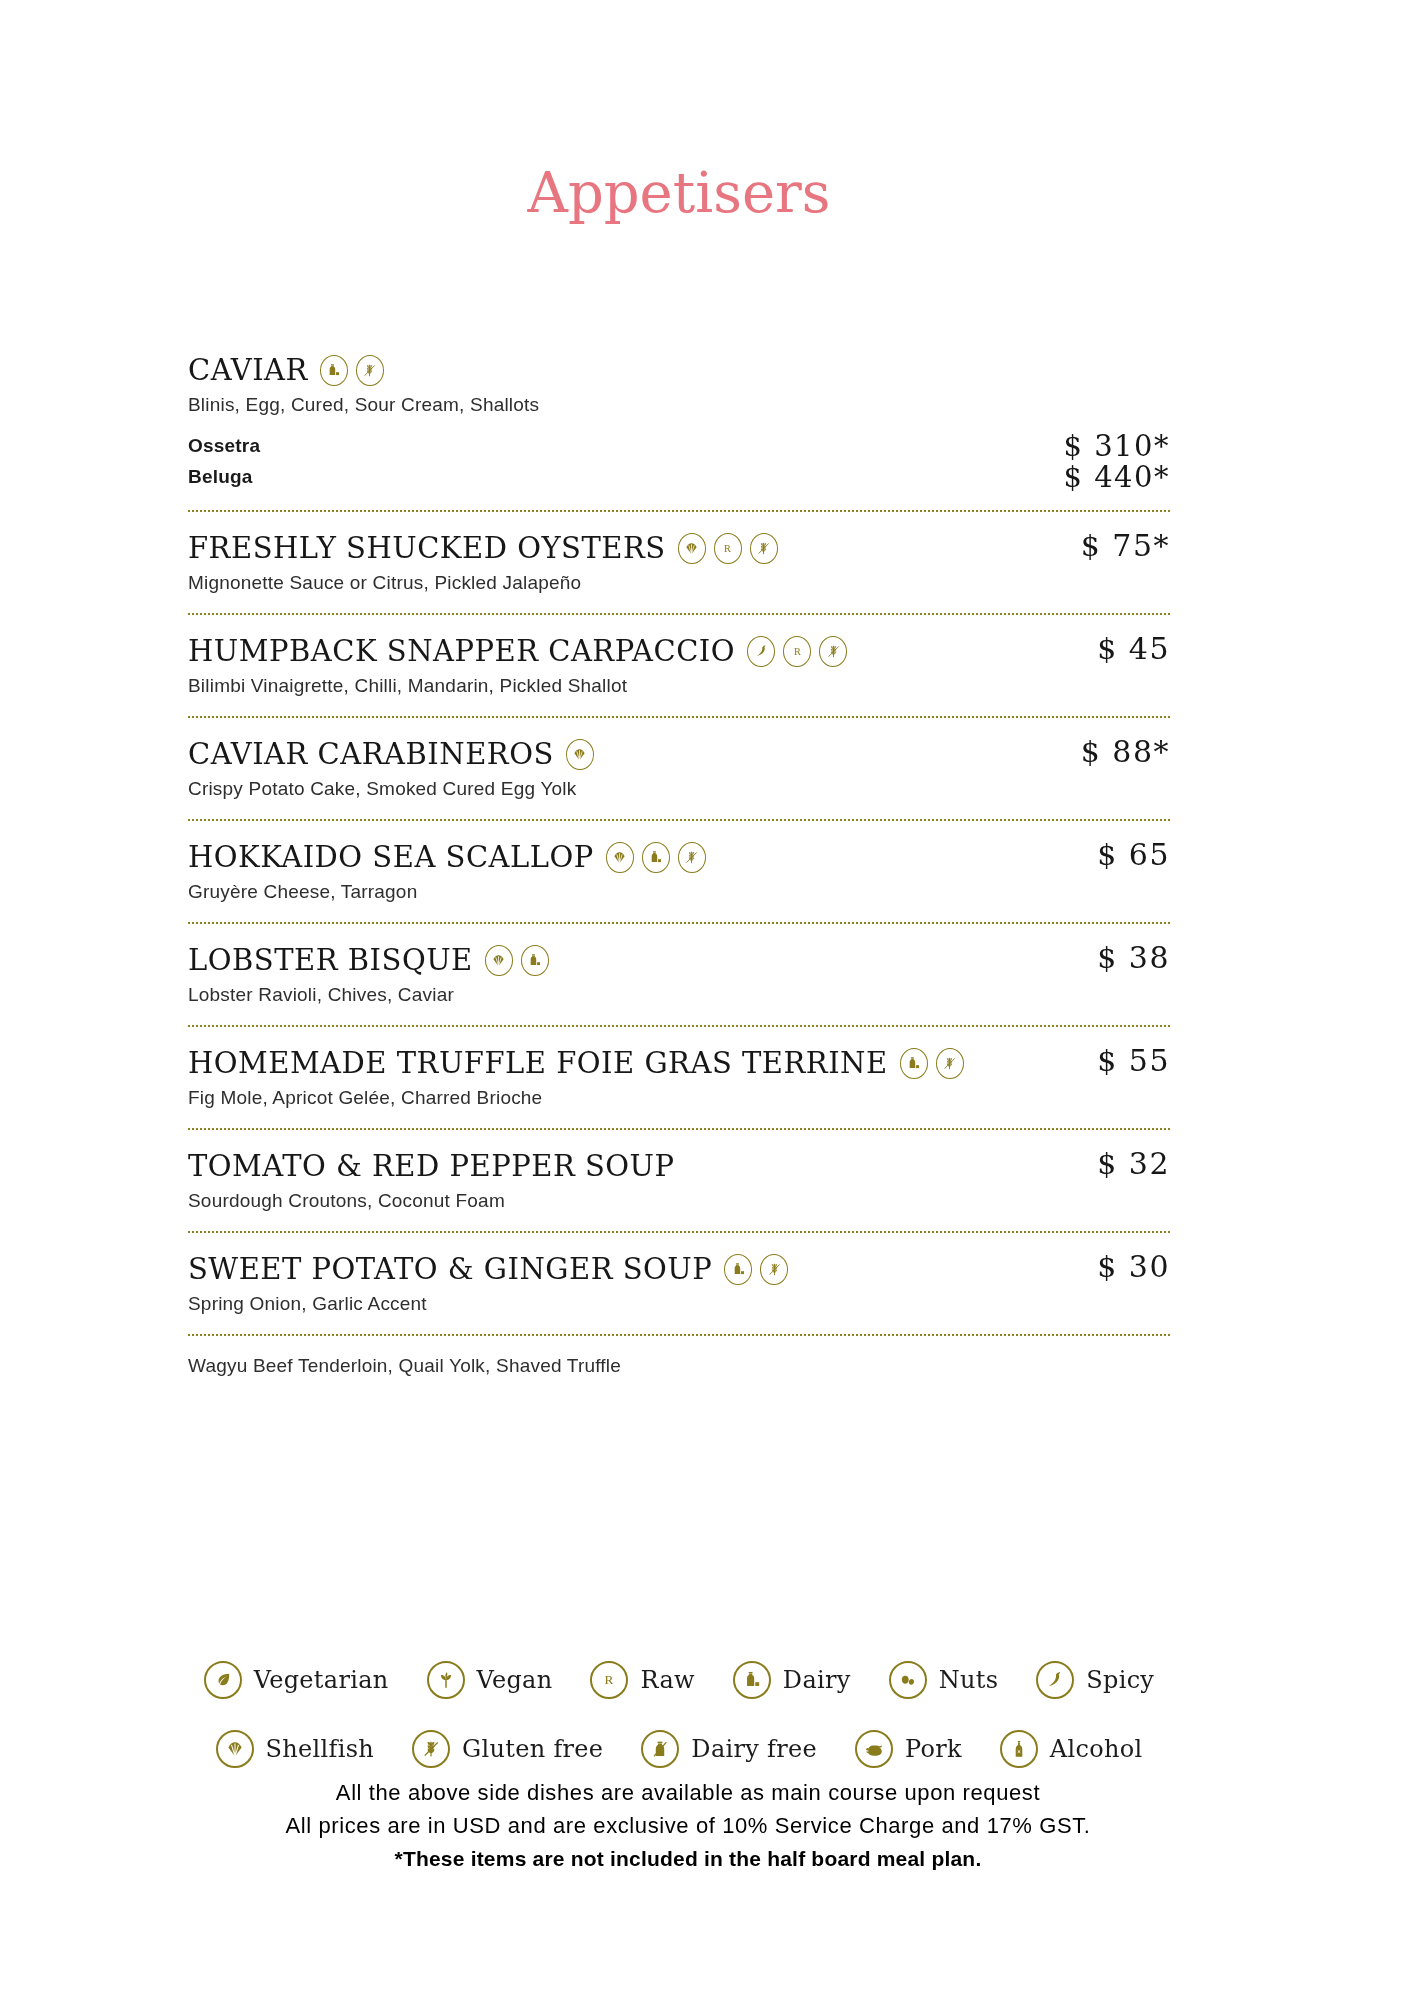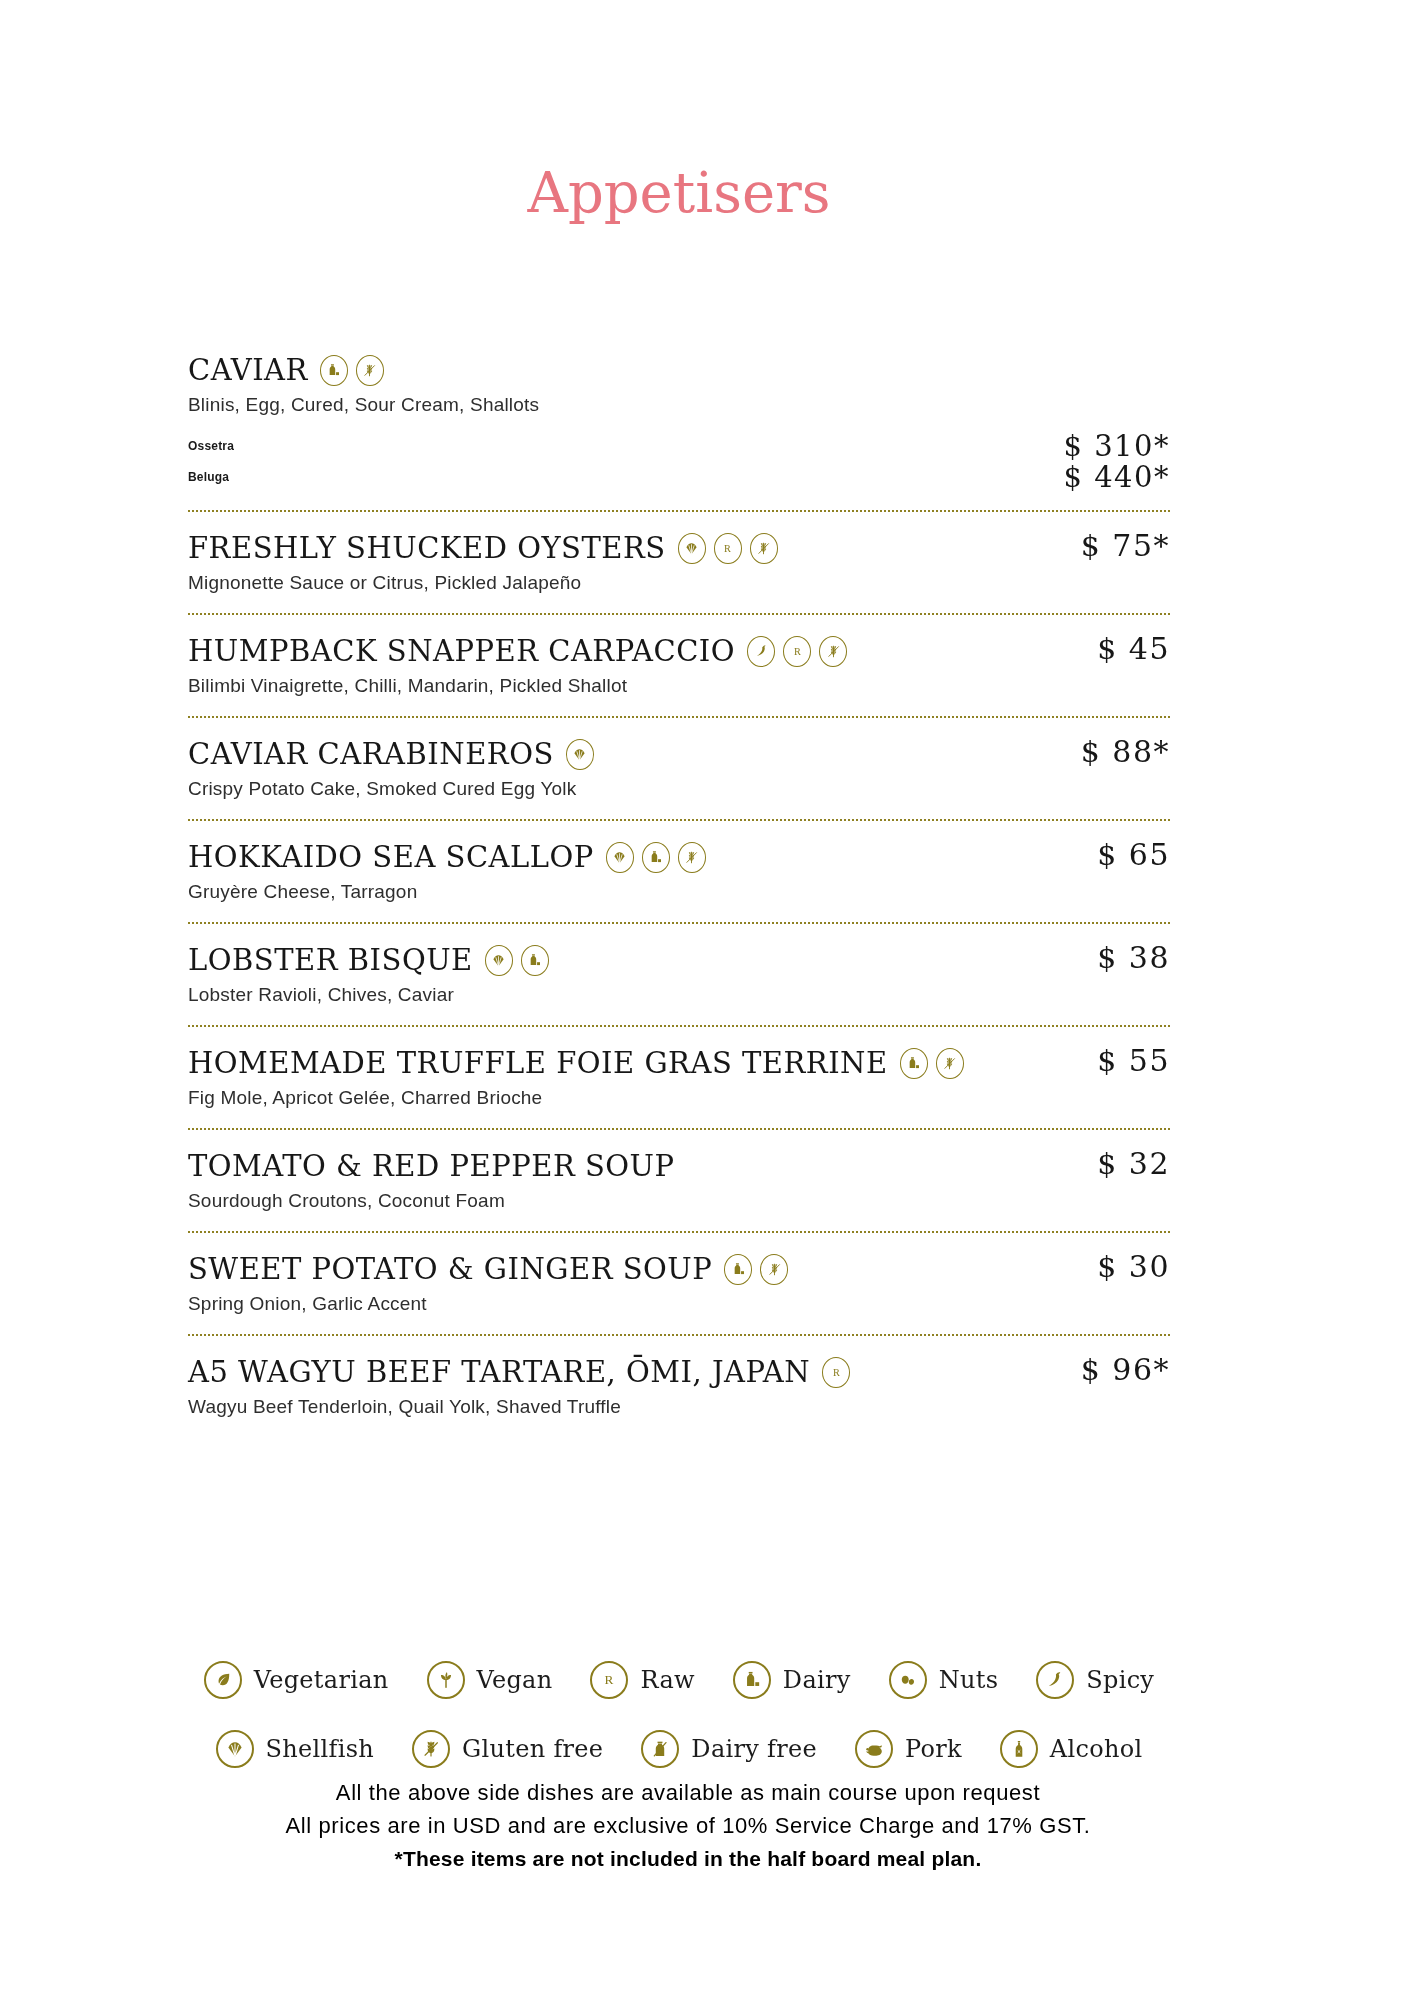--- a/index.html
+++ b/index.html
@@ -14,21 +14,21 @@
         color:#171717;letter-spacing:.5px;white-space:nowrap;}
   .dish-icons{display:inline-flex;gap:8px;align-items:center;}
   .icon-circle{display:inline-flex;align-items:center;justify-content:center;flex:none;
         width:28px;height:31px;border:1.5px solid #8a7c1c;border-radius:50%;box-sizing:border-box;color:#8a7c1c;background:#fff;}
   .icon-circle svg{width:17px;height:17px;display:block;}
   .dish-price{position:absolute;right:0;top:-2px;font-family:"DejaVu Serif",serif;font-size:30px;line-height:36px;
         color:#171717;letter-spacing:1.5px;white-space:nowrap;}
   .dish-desc{margin:5px 0 0;font-size:19px;line-height:24px;color:#2e2e2e;letter-spacing:.2px;}
   .variants{margin-top:13px;}
   .variant-row{position:relative;height:31px;display:flex;align-items:center;}
-  .variant-label{font-weight:bold;font-size:12px;color:#1a1a1a;letter-spacing:.2px;}
+  .variant-label{font-weight:bold;font-size:19px;color:#1a1a1a;letter-spacing:.2px;}
   .variant-price{position:absolute;right:0;font-family:"DejaVu Serif",serif;font-size:29px;color:#171717;letter-spacing:1.5px;}
   .divider{border-top:2px dotted #8f8122;height:0;margin:18px 0;}
   .legend{position:absolute;left:188px;top:1645px;width:982px;display:flex;flex-direction:column;align-items:center;gap:15px;}
   .legend-row{display:flex;gap:38px;align-items:center;justify-content:center;margin-top:16px;}
   .legend-item{display:flex;align-items:center;gap:12px;}
   .legend-item .icon-circle{width:38px;height:38px;border-width:2.2px;}
   .legend-item .icon-circle svg{width:22px;height:22px;}
   .legend-label{font-family:"DejaVu Serif",serif;font-size:24px;color:#1c1c1c;letter-spacing:.3px;}
   .footer{position:absolute;left:197px;top:1776px;width:982px;text-align:center;color:#000000;}
   .footer-line{font-size:22px;line-height:33px;letter-spacing:.6px;}
@@ -297,31 +297,20 @@
             </span>
           </span>
       <span class="dish-price">$ 30</span>
     </div>
     <p class="dish-desc">Spring Onion, Garlic Accent</p>
 
     <div class="divider"></div>
   </section>
 
   <section class="item">
-    <div class="item-head">
-      <h2 class="dish-name">A5 WAGYU BEEF TARTARE, ŌMI, JAPAN</h2>
-      <span class="dish-icons">
-            <span class="icon-circle">
-              <svg viewBox="0 0 24 24">
-                <use href="#sym-raw"></use>
-              </svg>
-            </span>
-          </span>
-      <span class="dish-price">$ 96*</span>
-    </div>
     <p class="dish-desc">Wagyu Beef Tenderloin, Quail Yolk, Shaved Truffle</p>
 
   </section>
 </div>
 
   <div class="legend">
     <div class="legend-row">
   <span class="legend-item">
           <span class="icon-circle">
             <svg viewBox="0 0 24 24">

